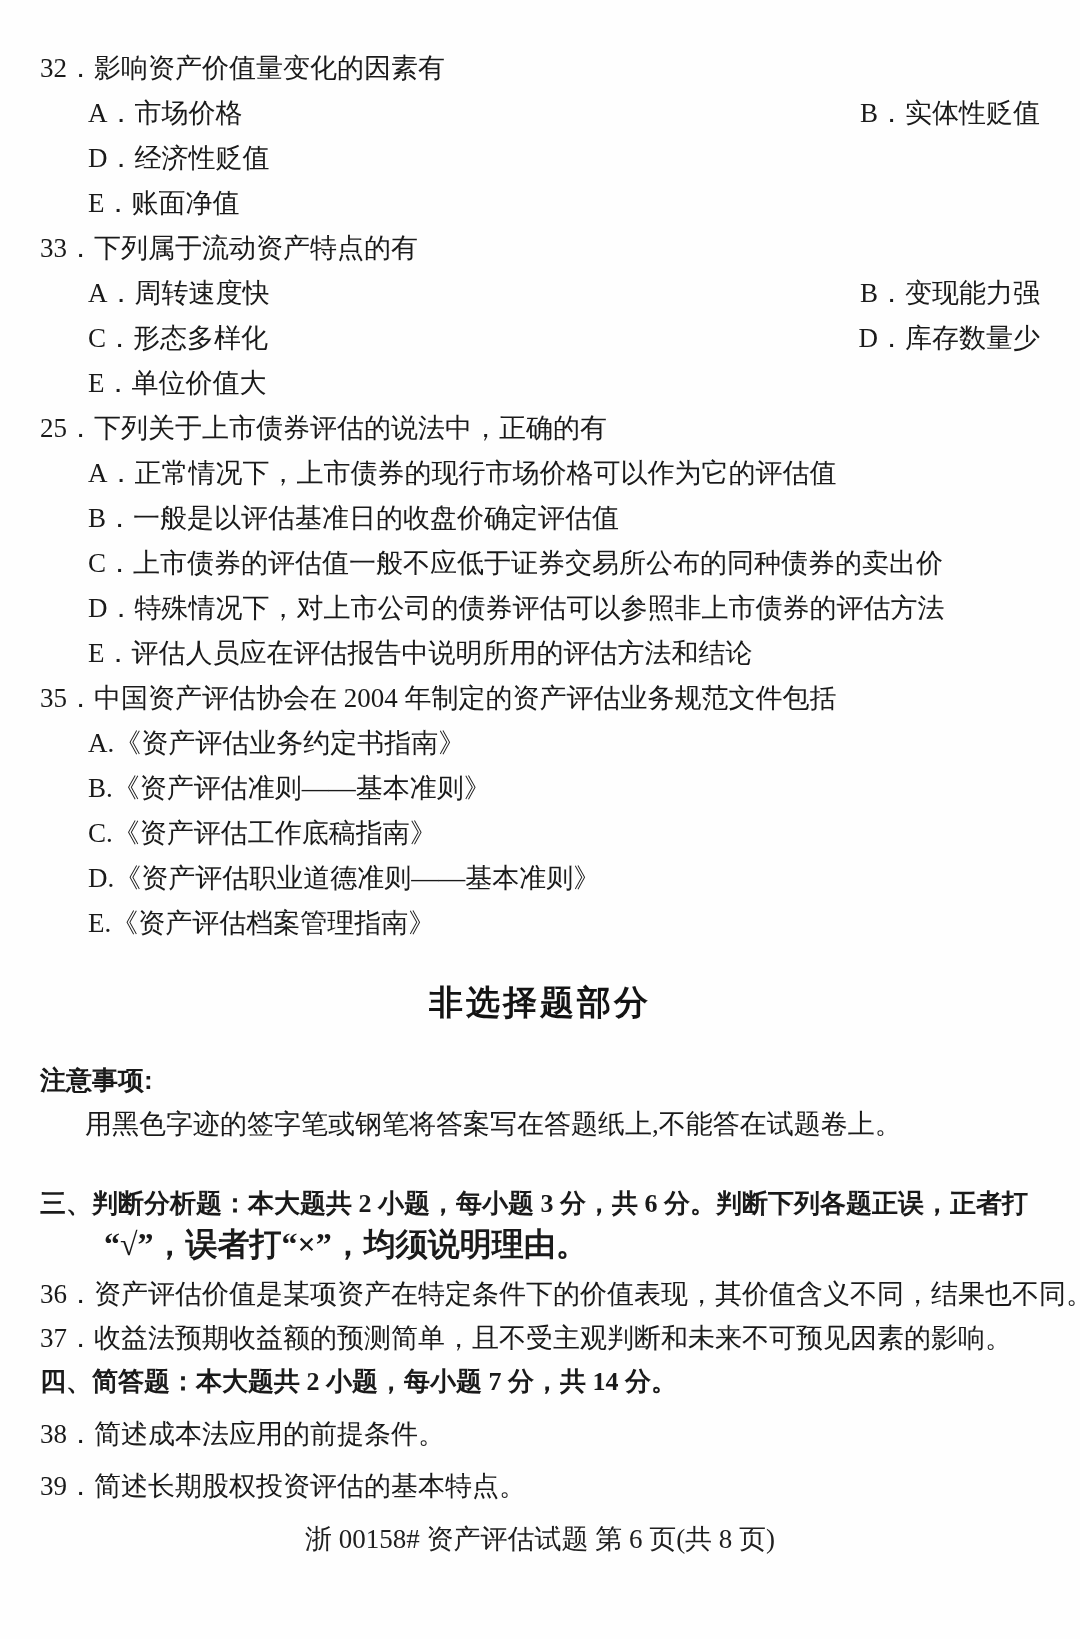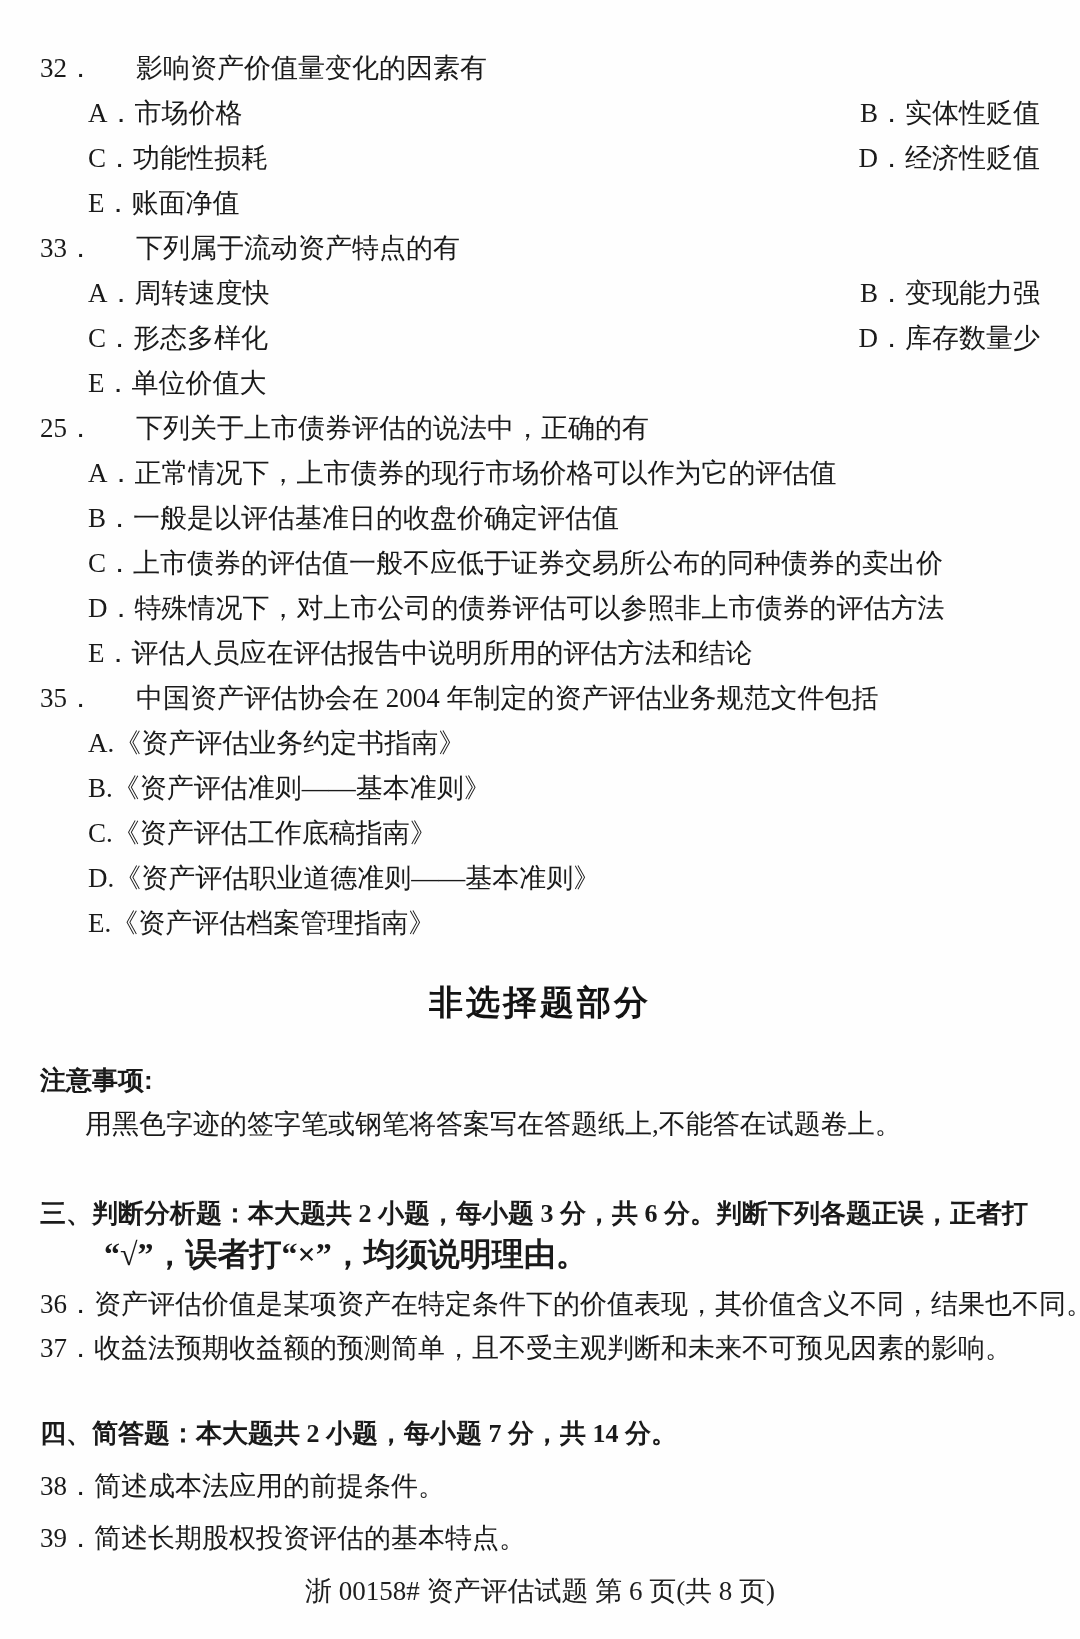--- a/index.html
+++ b/index.html
@@ -19,21 +19,20 @@
     box-sizing: border-box;
     padding: 46px 40px 0 40px;
     overflow: hidden;
   }
   
   .mc-q { margin: 0; }
   .stem-line {
     display: flex;
     line-height: 45px;
     white-space: nowrap;
-    gap: 42px;
   }
   .q-num {
     flex: 0 0 48px;
   }
   .opt-row {
     display: flex;
     padding-left: 48px;
     line-height: 45px;
     white-space: nowrap;
     justify-content: space-between;
@@ -59,21 +58,21 @@
     font-weight: 700;
     font-size: 26px;
   }
   .notice-body {
     margin-left: 45px;
     line-height: 44px;
     white-space: nowrap;
   }
   
   .sec-header-l1 {
-    margin-top: 48px;
+    margin-top: 38px;
     line-height: 40px;
     font-weight: 700;
     white-space: nowrap;
     font-size: 26px;
   }
   .sec-header-l2 {
     margin-left: 64px;
     line-height: 40px;
     font-weight: 700;
     white-space: nowrap;
@@ -82,21 +81,20 @@
   .item-line {
     display: flex;
     margin-top: 8px;
     line-height: 44px;
     white-space: nowrap;
   }
   .item-line + .item-line { margin-top: 0; }
   .item-num { flex: 0 0 48px; }
   
   .sec4-header {
-    margin-top: 42px;
     line-height: 44px;
     font-weight: 700;
     white-space: nowrap;
     font-size: 26px;
   }
   .sec4 .item-line { margin-top: 8px; }
   
   .page-footer {
     margin-top: 14px;
     text-align: center;
@@ -113,21 +111,20 @@
   <div class="mc-q">
     <div class="stem-line">
       <span class="q-num">32．</span>
       <span>影响资产价值量变化的因素有</span>
     </div>
     <div class="opt-row">
       <span class="c1">A．市场价格</span>
       <span class="c2">B．实体性贬值</span>
     </div>
     <div class="opt-row">
-      <span class="c1">C．功能性损耗</span>
       <span class="c2">D．经济性贬值</span>
     </div>
     <div class="opt-row single">
       <span class="c1">E．账面净值</span>
     </div>
   </div>
 
   <div class="mc-q">
     <div class="stem-line">
       <span class="q-num">33．</span>

